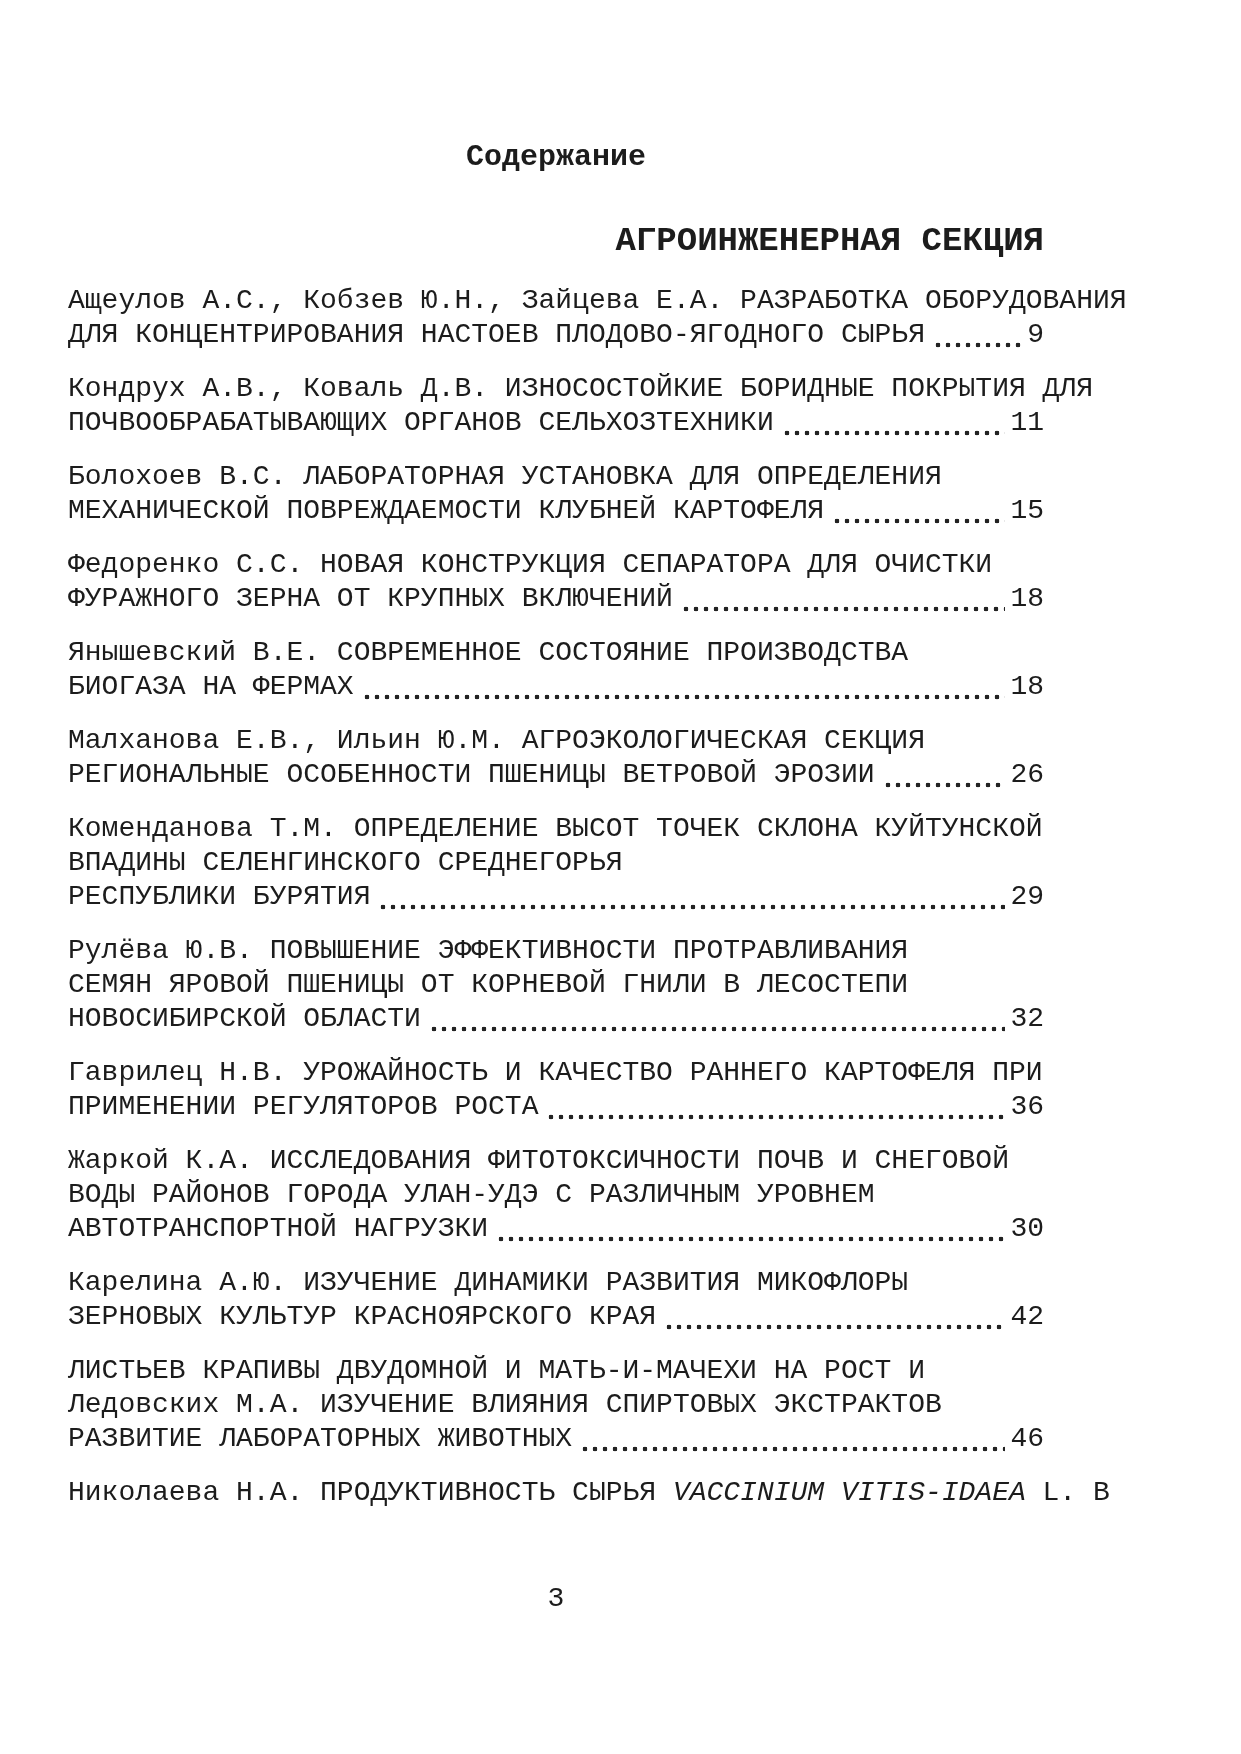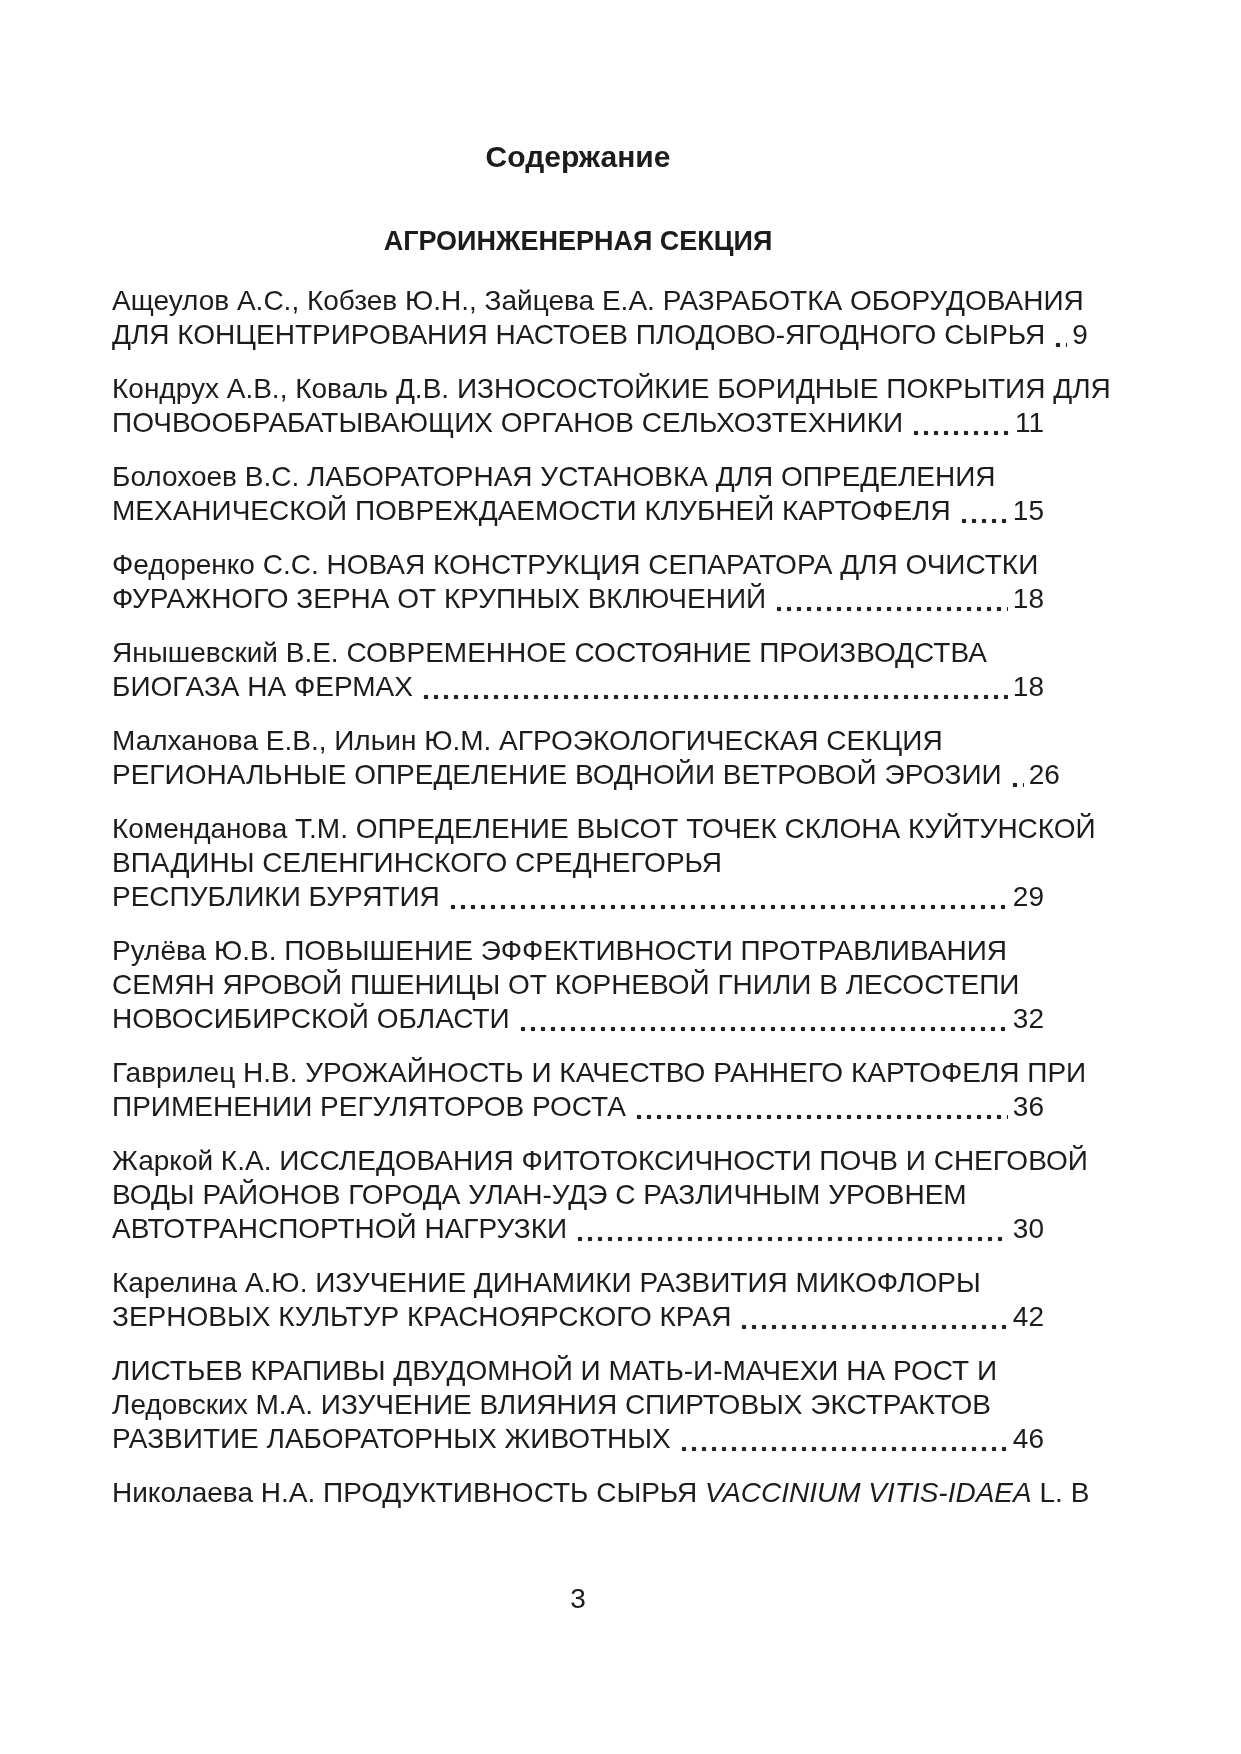--- a/index.html
+++ b/index.html
@@ -6,37 +6,37 @@
     margin: 0;
     padding: 0;
     background: #ffffff;
   }
   .page {
     position: relative;
     width: 1168px;
     height: 1754px;
     background: #ffffff;
     color: #1c1c1c;
-    font-family: Liberation Sans, sans-serif;
+    font-family: Liberation Mono, monospace;
     box-sizing: border-box;
-    padding: 140px 124px 0 112px;
+    padding: 140px 124px 0 68px;
     overflow: hidden;
   }
   .doc-title {
     font-size: 30px;
     line-height: 34px;
     font-weight: bold;
     text-align: center;
     margin: 0 0 50px 0;
   }
   .section-heading {
-    font-size: 27px;
+    font-size: 34px;
     line-height: 34px;
     font-weight: bold;
-    text-align: center;
+    text-align: right;
     margin: 0 0 26px 0;
   }
   .entries {
     font-size: 28px;
     line-height: 34px;
   }
   .entry {
     margin: 12px 0 20px 0;
   }
   .line {
@@ -125,21 +125,21 @@
       <span class="line last">
         <span class="txt">БИОГАЗА НА ФЕРМАХ</span>
         <span class="leader"></span>
         <span class="pg">18</span>
       </span>
     </div>
 
     <div class="entry">
       <span class="line">Малханова Е.В., Ильин Ю.М. АГРОЭКОЛОГИЧЕСКАЯ СЕКЦИЯ</span>
       <span class="line last">
-        <span class="txt">РЕГИОНАЛЬНЫЕ ОПРЕДЕЛЕНИЕ ВОДНОЙИ ВЕТРОВОЙ ЭРОЗИИ</span>
+        <span class="txt">РЕГИОНАЛЬНЫЕ ОСОБЕННОСТИ ПШЕНИЦЫ ВЕТРОВОЙ ЭРОЗИИ</span>
         <span class="leader"></span>
         <span class="pg">26</span>
       </span>
     </div>
 
     <div class="entry">
       <span class="line">Коменданова Т.М. ОПРЕДЕЛЕНИЕ ВЫСОТ ТОЧЕК СКЛОНА КУЙТУНСКОЙ</span>
       <span class="line">ВПАДИНЫ СЕЛЕНГИНСКОГО СРЕДНЕГОРЬЯ</span>
       <span class="line last">
         <span class="txt">РЕСПУБЛИКИ БУРЯТИЯ</span>

